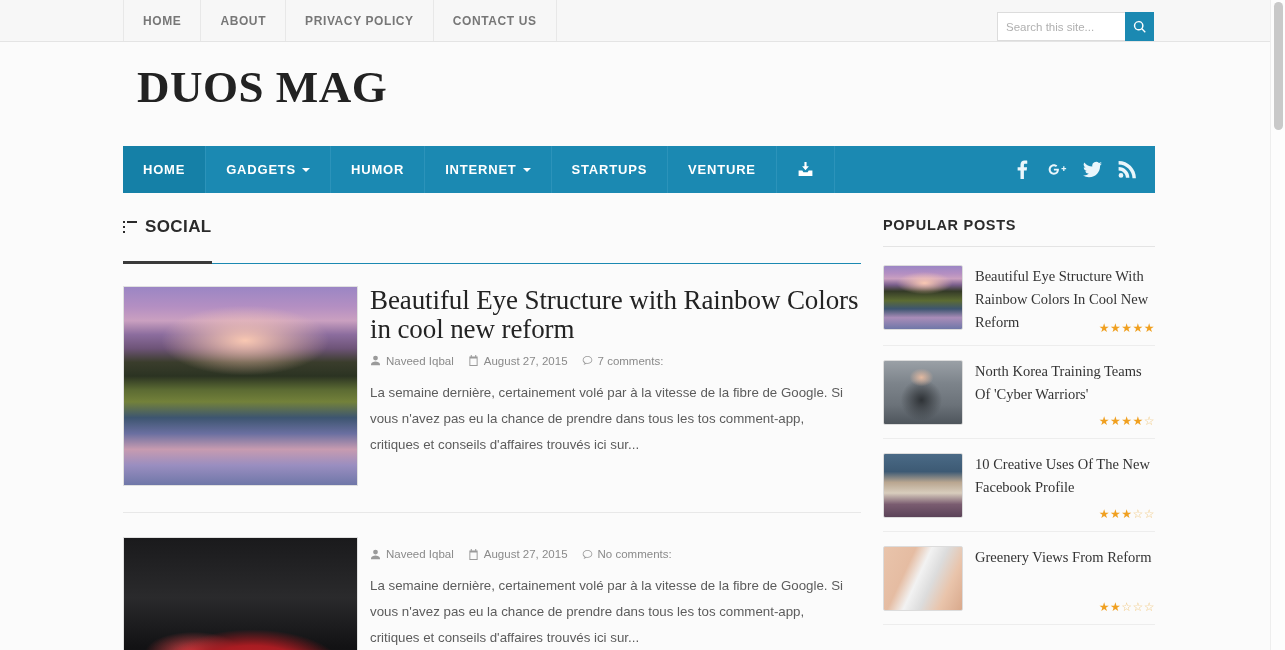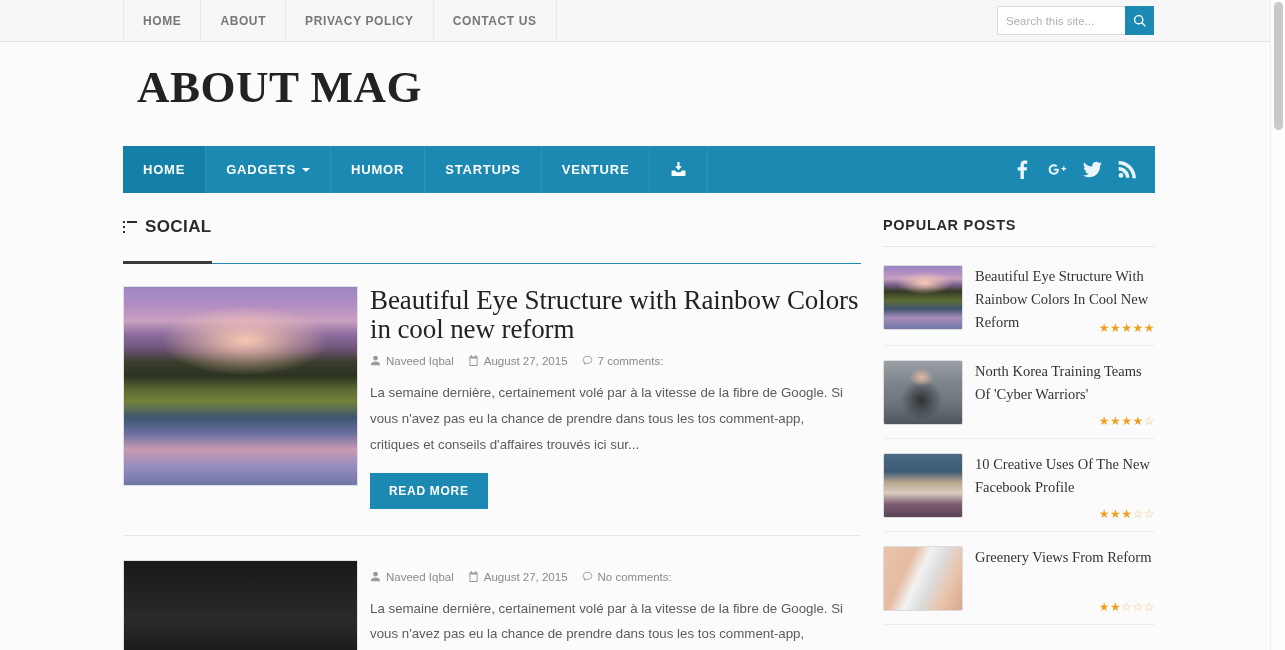--- a/index.html
+++ b/index.html
@@ -31,21 +31,21 @@
     color: #777;
     text-decoration: none;
     border-left: 1px solid #e8e8e8;
     border-right: 1px solid #e8e8e8;
     margin-right: -1px;
     background: #f7f7f7;
   }
   .topnav a:first-child { border-left: 1px solid #e8e8e8; }
   .searchwrap {
     position: absolute;
-    right: 131px; top: 6px;
+    right: 131px; top: 12px;
     display: flex;
     height: 29px;
   }
   .searchwrap input {
     width: 128px;
     height: 29px;
     border: 1px solid #dcdcdc;
     border-right: none;
     background: #fff;
     padding: 0 8px;
@@ -311,34 +311,38 @@
     <input type="text" placeholder="Search this site..." style="">
     <button class="searchbtn">
       <svg viewBox="0 0 16 16">
         <path d="M6.5 1a5.5 5.5 0 1 0 3.37 9.85l3.64 3.64 1.06-1.06-3.64-3.64A5.5 5.5 0 0 0 6.5 1zm0 1.6a3.9 3.9 0 1 1 0 7.8 3.9 3.9 0 0 1 0-7.8z"></path>
       </svg>
     </button>
   </div>
 </div>
 
 <div class="header">
-  <div class="logo">ABOUT MAG</div>
+  <div class="logo">DUOS MAG</div>
 </div>
 
 <div class="mainnavwrap">
   <div class="mainnav">
     <a class="item active" href="#">
       <span>HOME</span>
     </a>
     <a class="item" href="#">
       <span>GADGETS</span>
       <span class="caret"></span>
     </a>
     <a class="item" href="#">
       <span>HUMOR</span>
+    </a>
+    <a class="item" href="#">
+      <span>INTERNET</span>
+      <span class="caret"></span>
     </a>
     <a class="item" href="#">
       <span>STARTUPS</span>
     </a>
     <a class="item" href="#">
       <span>VENTURE</span>
     </a>
     <a class="item dl-item" href="#">
       <svg viewBox="0 0 16 16">
         <path d="M7 1h2v4h2.2L8 8.6 4.8 5H7V1zM1.5 9H5l1 1.6h4L11 9h3.5v5.2h-13V9z"></path>
@@ -415,21 +419,20 @@
             <span>August 27, 2015</span>
           </span>
           <span>
             <svg viewBox="0 0 16 16">
                 <path d="M8 1.5C4.1 1.5 1 4 1 7.1c0 1.8 1 3.4 2.6 4.4-.1.8-.6 1.9-1.4 2.6 1.4-.2 2.8-.8 3.7-1.5.7.2 1.4.3 2.1.3 3.9 0 7-2.5 7-5.7S11.9 1.5 8 1.5zm0 1.2c3.2 0 5.8 2 5.8 4.4s-2.6 4.4-5.8 4.4c-.7 0-1.4-.1-2-.3l-.4-.1-.35.23c-.4.3-.9.56-1.4.76.2-.4.37-.82.44-1.23l.1-.6-.52-.32C2.6 9.3 2.2 8.3 2.2 7.1c0-2.4 2.6-4.4 5.8-4.4z"></path>
               </svg>
             <span>7 comments:</span>
           </span>
         </div>
         <p class="excerpt">La semaine dernière, certainement volé par à la vitesse de la fibre de Google. Si vous n'avez pas eu la chance de prendre dans tous les tos comment-app, critiques et conseils d'affaires trouvés ici sur...</p>
-        <a class="readmore" href="#">READ MORE</a>
       </div>
     </article>
 
     <article class="post">
       <div class="thumb" style="background-image:
              radial-gradient(ellipse 130px 60px at 55% 68%, #d4262b 0%, #a81c22 45%, rgba(168,28,34,0) 72%),
              radial-gradient(ellipse 70px 30px at 30% 58%, #e8474b, rgba(232,71,75,0) 70%),
              linear-gradient(to bottom, #1a1a1c 0%, #2a2a2c 30%, #121214 55%, #0c0c0e 100%);">
       </div>
       <div class="post-body">

